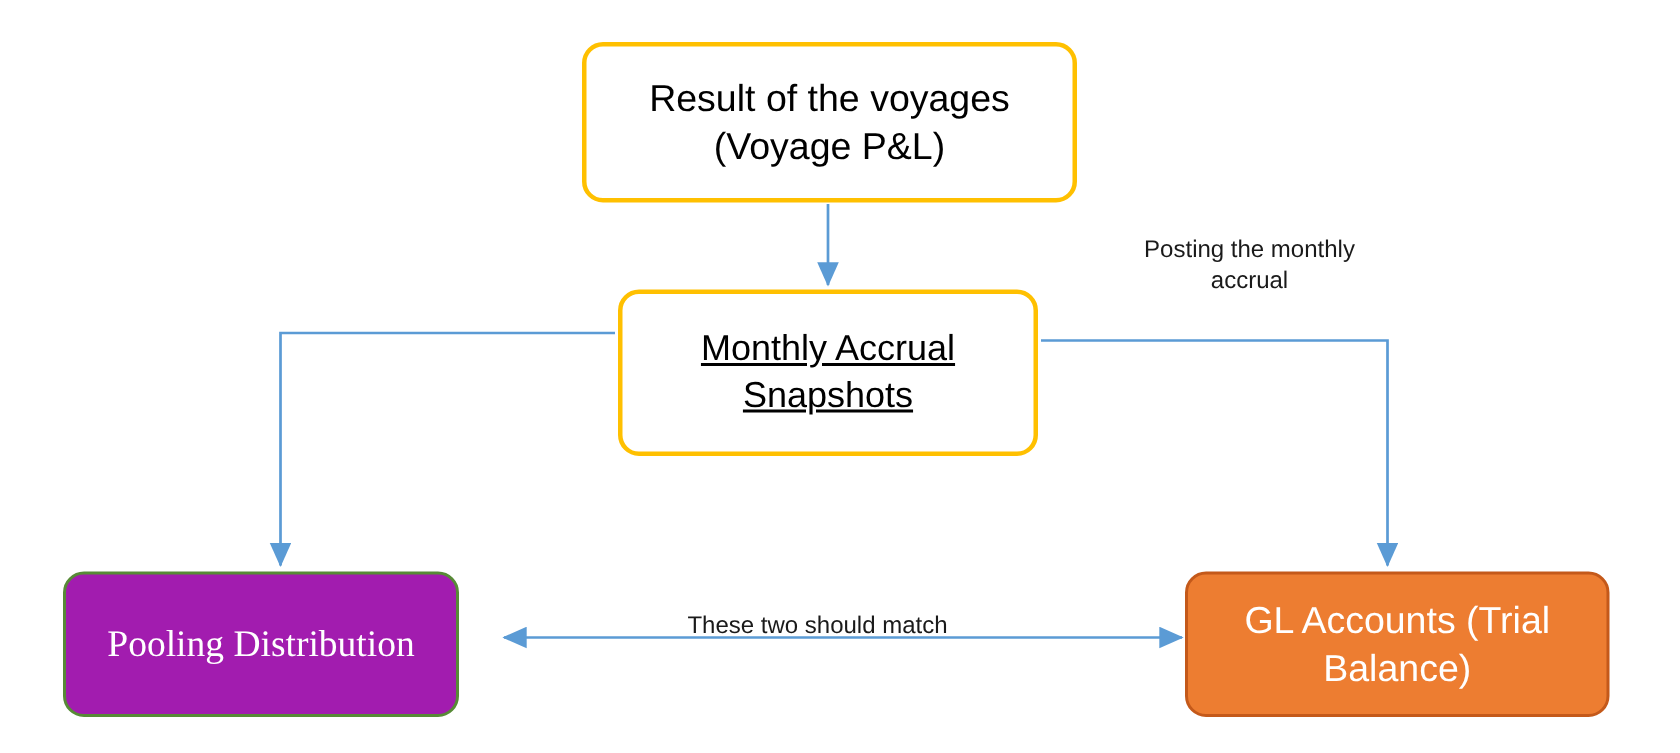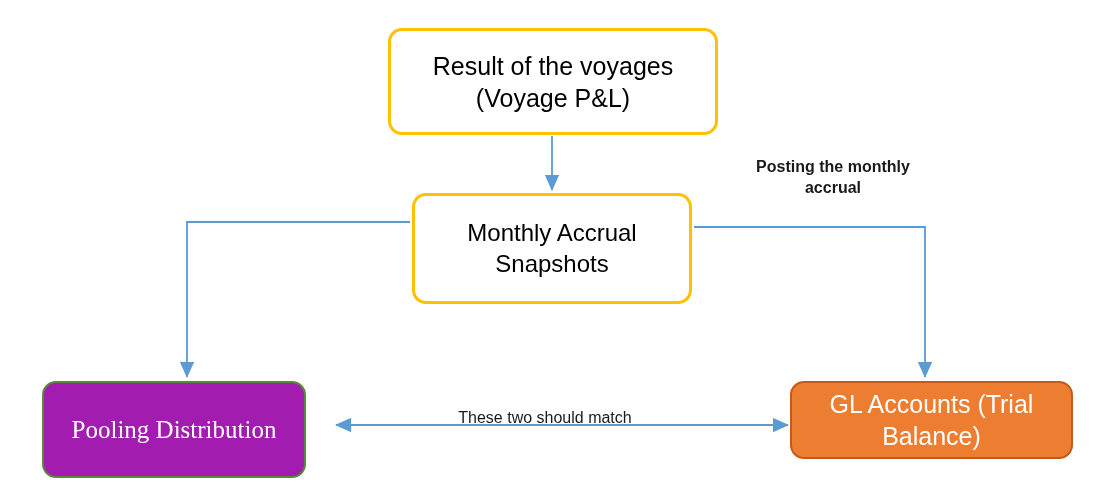--- a/index.html
+++ b/index.html
@@ -59,36 +59,37 @@
     width: 330px;
     height: 107px;
     font-size: 25px;
   }
   #node-monthly-accrual {
     left: 412px;
     top: 193px;
     width: 280px;
     height: 111px;
     font-size: 24px;
+    text-decoration: underline;
   }
   #node-pooling-distribution {
     left: 42px;
     top: 381px;
     width: 264px;
     height: 97px;
     font-size: 25px;
     background: #a21caf;
     border: 2px solid #578A36;
     font-family: Liberation Serif, serif;
   }
   #node-gl-accounts {
     left: 790px;
     top: 381px;
     width: 283px;
-    height: 78px;
+    height: 97px;
     font-size: 25px;
     background: #ED7D31;
     border: 2px solid #C4591A;
   }
 
   .edge-label {
     position: absolute;
     font-size: 16px;
     color: #1a1a1a;
     text-align: center;
@@ -97,21 +98,20 @@
   }
   #label-run-pooling {
     left: 150px;
     top: 164px;
     width: 260px;
   }
   #label-posting-accrual {
     left: 718px;
     top: 157px;
     width: 230px;
-    font-weight: bold;
   }
   #label-should-match {
     left: 395px;
     top: 383px;
     width: 300px;
     margin-top: 25px;
   }
 </style>
 </head>
 <body>

